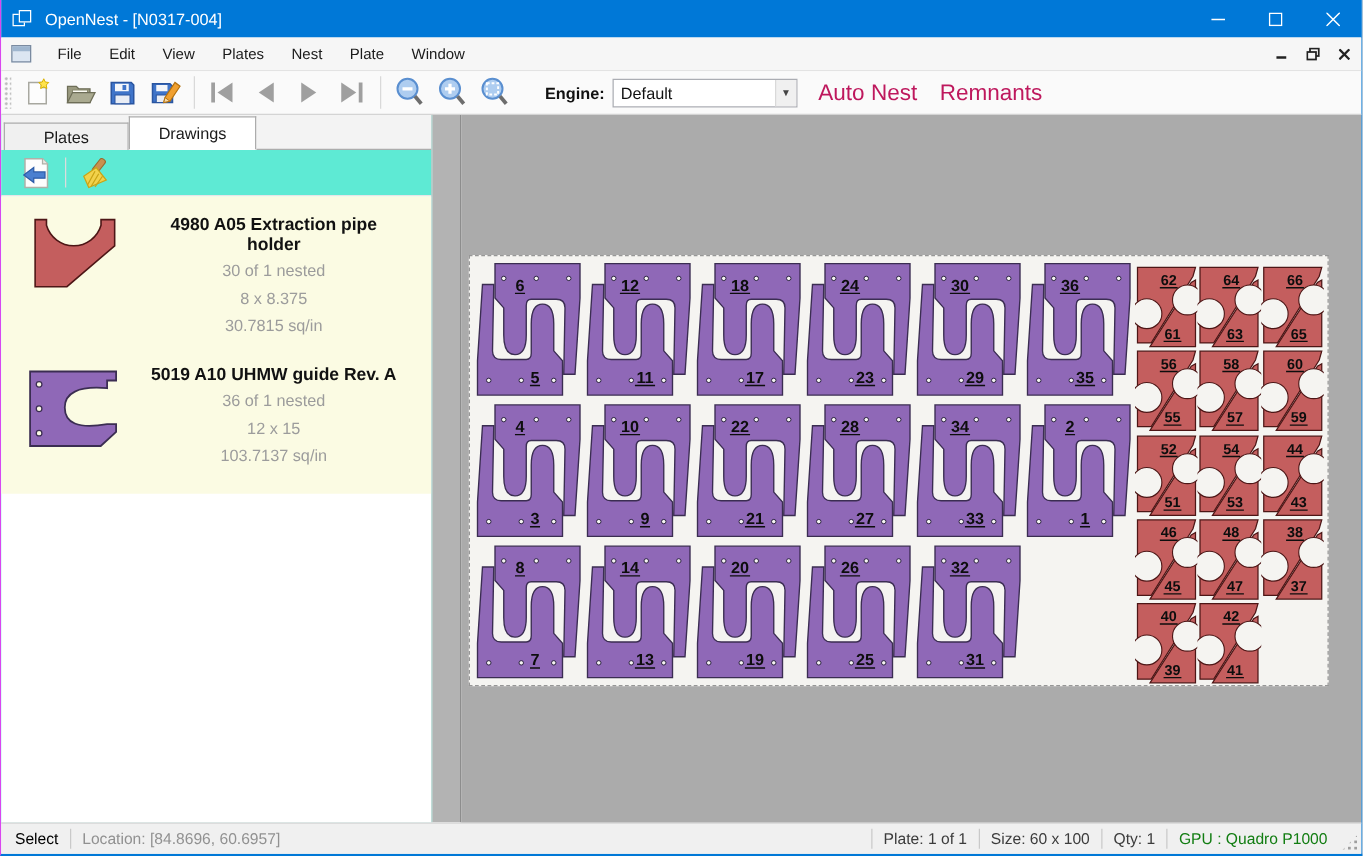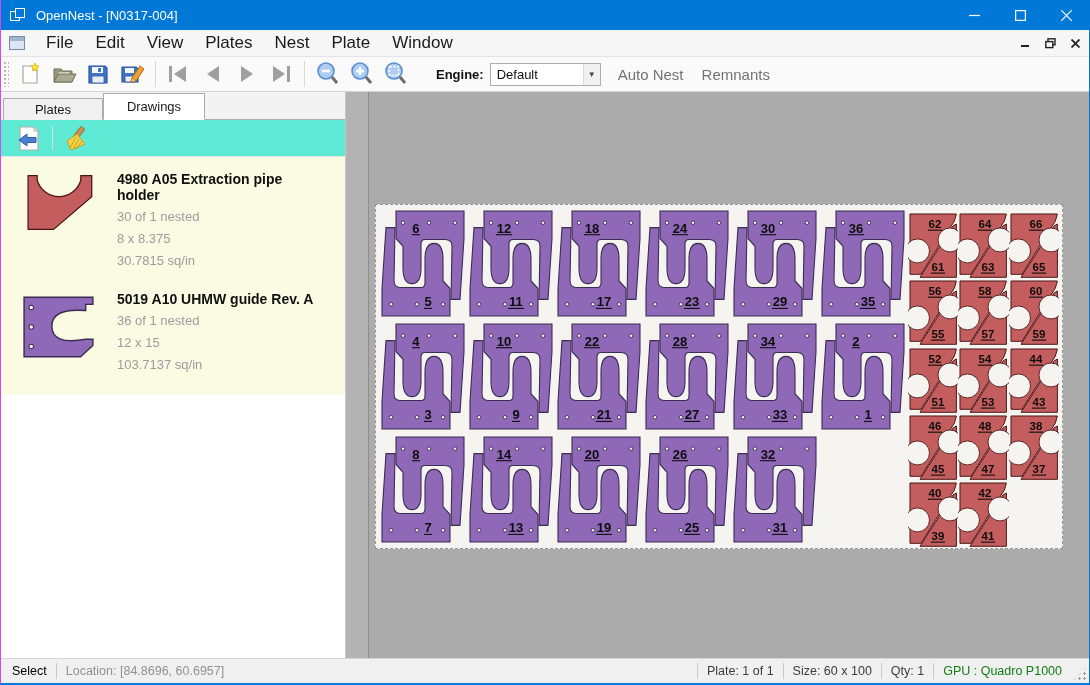--- a/index.html
+++ b/index.html
@@ -16,54 +16,54 @@
   .title-icon .sq2 { position:absolute; left:5px; top:0; width:10px; height:10px; border:1.6px solid #fff; background:#0078d7; }
   .title-text { color:#fff; font-size:13px; }
   .title-spacer { flex:1; }
   .cap-btn { width:46px; height:30px; display:flex; align-items:center; justify-content:center; color:#fff; font-size:13px; }
   .cap-btn svg { display:block; }
 
   
   .menubar { height:27px; background:#f6f6f6; display:flex; align-items:center; flex:0 0 auto; border-bottom:1px solid #e3e3e3; }
   .mdi-doc-icon { width:16px; height:14px; margin:0 10px 0 8px; border:1px solid #7a8aa0; background:#dce6f2; position:relative; }
   .mdi-doc-icon::before { content:""; position:absolute; left:0; top:0; right:0; height:4px; background:#9fb6cf; }
-  .menu-item { padding:4px 11px; font-size:17px; color:#1a1a1a; }
+  .menu-item { padding:4px 11px; font-size:12px; color:#1a1a1a; }
   .menu-spacer { flex:1; }
   .mdi-ctl { width:22px; height:18px; display:flex; align-items:center; justify-content:center; color:#222; margin-right:3px; }
   .mdi-ctl svg { display:block; }
 
   
   .toolbar { height:35px; background:#fafafa; border-bottom:1px solid #d4d4d4; display:flex; align-items:center; flex:0 0 auto; position:relative; }
   .grip { width:6px; height:26px; margin-left:2px; margin-right:4px;
           background-image:radial-gradient(circle, #b9b9b9 1px, transparent 1.2px);
           background-size:4px 4px; }
   .tb-btn { width:34px; height:30px; display:flex; align-items:center; justify-content:center; border-radius:2px; }
   .tb-sep { width:1px; height:26px; background:#d9d9d9; margin:0 6px; }
   .engine-label { font-size:13px; font-weight:bold; color:#111; margin:0 6px 0 10px; }
-  .combo { display:flex; height:23px; border:1px solid #abadb3; background:#fff; width:111px; }
+  .combo { display:flex; height:23px; border:1px solid #abadb3; background:#fff; width:148px; }
   .combo-value { flex:1; font-size:13px; padding:3px 6px; color:#111; }
   .combo-btn { width:17px; background:#f0f0f0; border-left:1px solid #d9d9d9; display:flex; align-items:center; justify-content:center; font-size:8px; color:#444; }
-  .tb-text-btn { font-size:15px; color:#737373; padding:6px 9px; border-radius:2px; }
+  .tb-text-btn { font-size:18px; color:#be185d; padding:6px 9px; border-radius:2px; }
 
   
   .main { flex:1; display:flex; min-height:0; }
 
   
   .sidepanel { width:345px; background:#5eead4; display:flex; flex-direction:column; border-right:1px solid #c8c8c8; }
   .tabstrip { height:28px; display:flex; align-items:flex-end; background:#f3f3f3; padding-left:2px; }
   .tab { font-size:13px; color:#1a1a1a; text-align:center; }
   .tab.inactive { width:100px; height:22px; line-height:22px; background:#f0f0f0; border:1px solid #acacac; border-bottom:none; margin-bottom:0px; }
   .tab.active { width:102px; height:27px; line-height:25px; background:#fff; border:1px solid #acacac; border-bottom:1px solid #fff; position:relative; z-index:2; }
   .tabline { flex:1; height:1px; align-self:flex-end; border-bottom:1px solid #acacac; }
   .panel-toolbar { height:37px; display:flex; align-items:center; padding-left:12px; border-bottom:1px solid #e6e6e6; }
   .pt-btn { width:32px; height:30px; display:flex; align-items:center; justify-content:center; }
   .pt-sep { width:1px; height:24px; background:#dcdcdc; margin:0 7px; }
   .list-area { flex:1; background:#fff; overflow:hidden; }
   .yellow-block { background:#fbfbe3; padding:4px 0 10px 0; }
-  .draw-item { display:flex; padding:8px 24px 6px 10px; }
+  .draw-item { display:flex; padding:8px 24px 6px 10px;text-align:center; }
   .thumb { width:96px; display:flex; align-items:flex-start; justify-content:center; flex:0 0 auto; padding-top:4px; }
   .dmeta { flex:1; padding-left:10px; }
   .dtitle { font-size:14px; font-weight:bold; color:#111; margin:2px 0 6px 0; }
   .dline { font-size:13px; color:#9c9c9c; margin-bottom:7px; }
 
   
   .splitter { width:23px; background:#b3b3b3; border-right:1px solid #8d8d8d; flex:0 0 auto; }
   .canvas { flex:1; background:#ababab; position:relative; overflow:hidden; }
   .plate { position:absolute; left:6px; top:112px; width:688px; height:345px;
            background:#f5f4f1; border:1px dashed #979797; }

